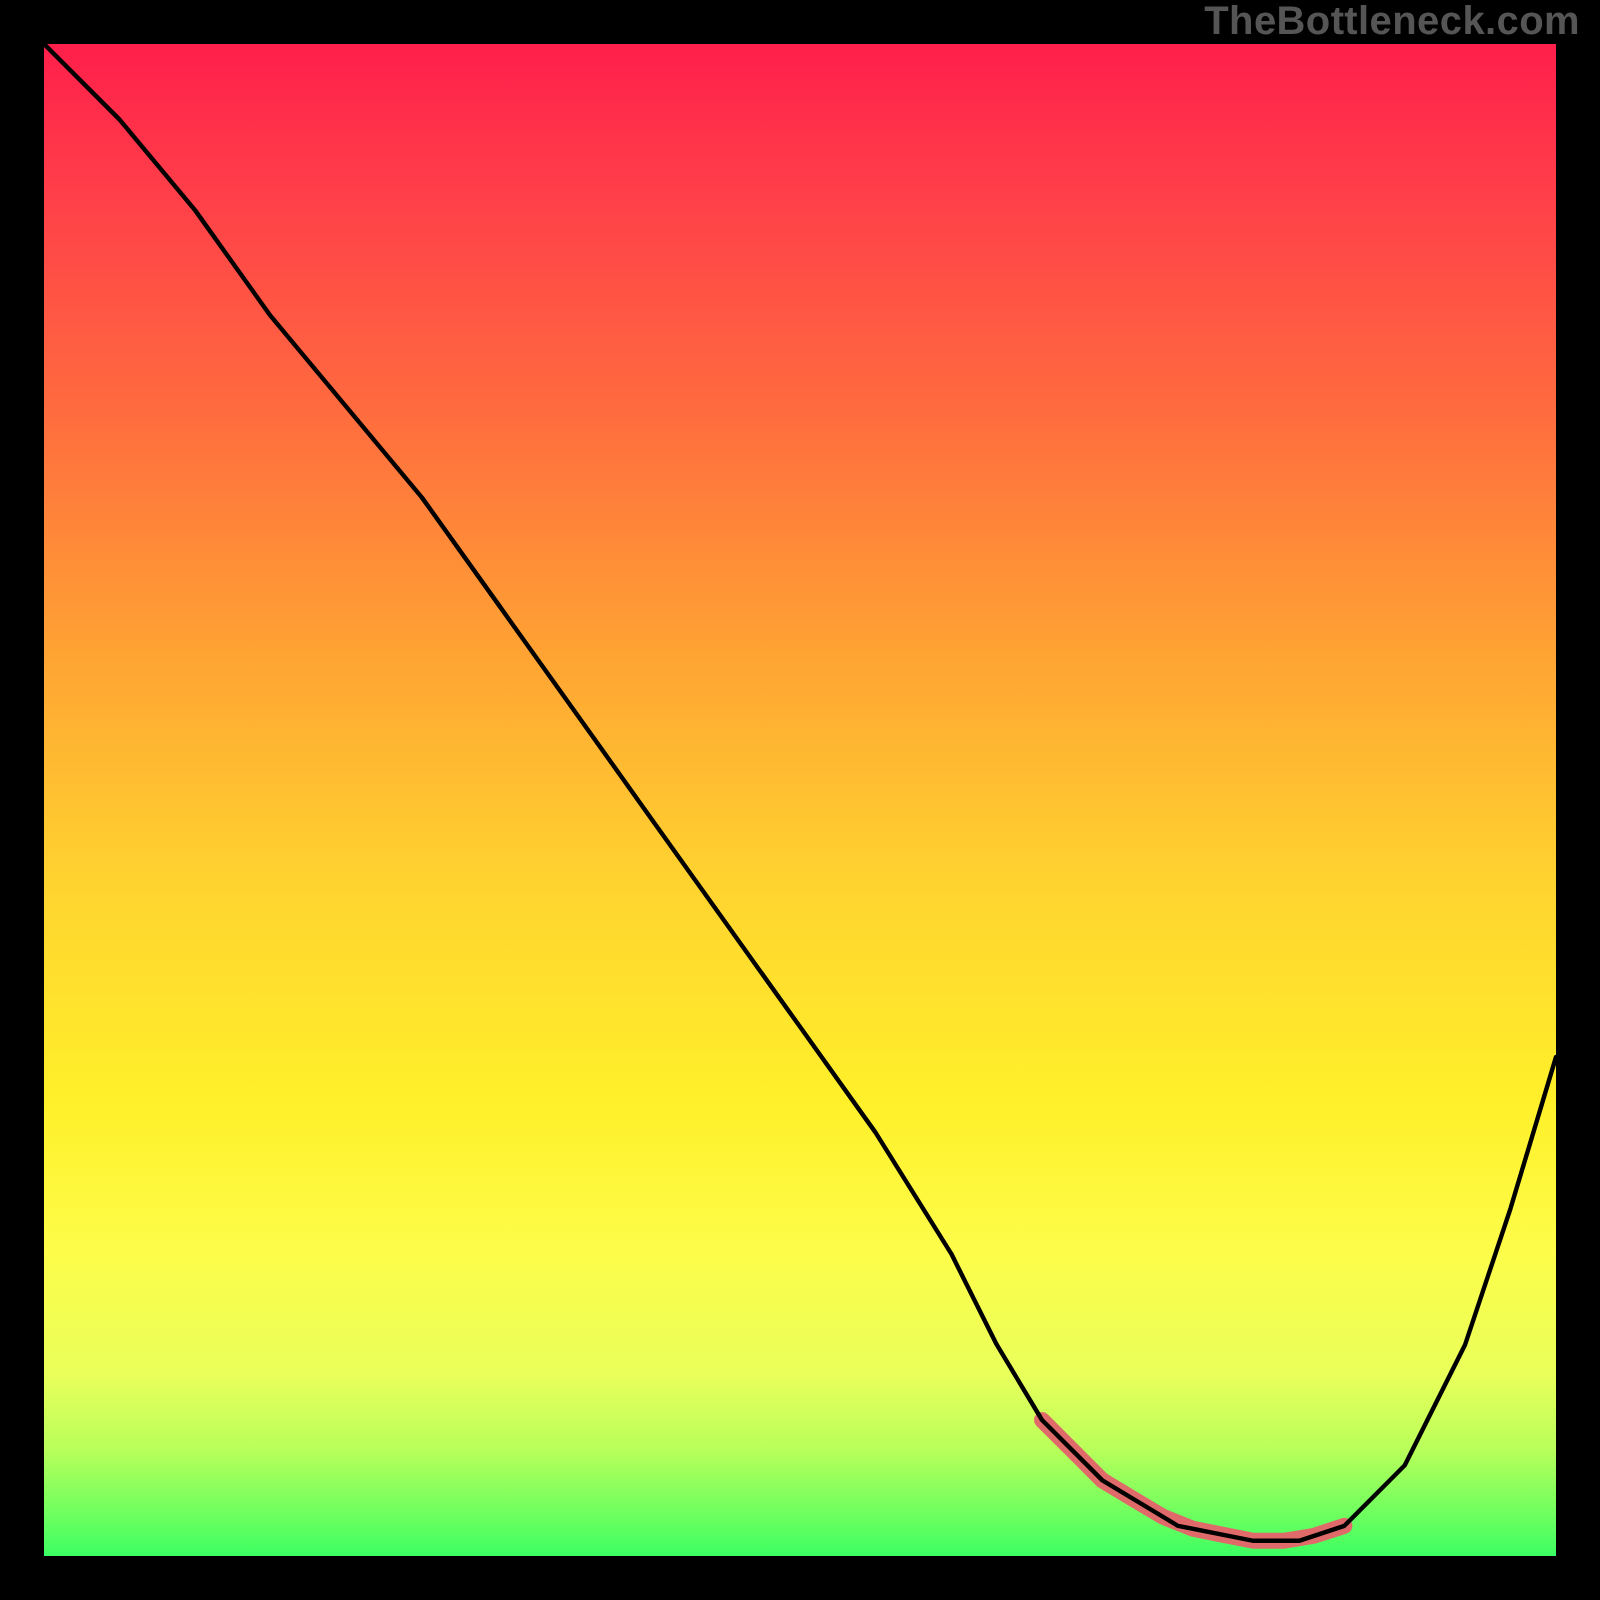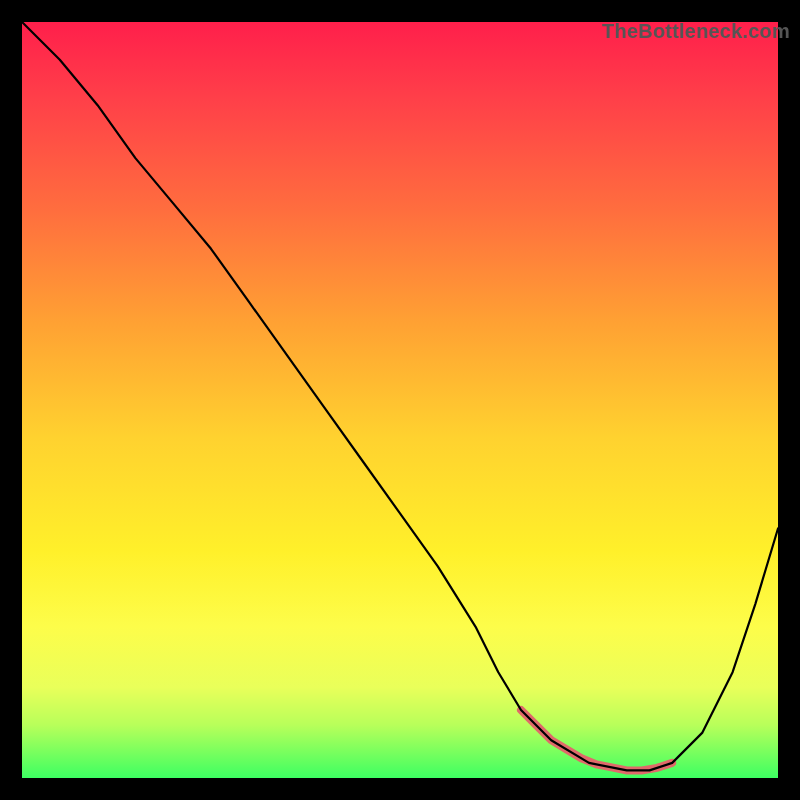--- a/index.html
+++ b/index.html
@@ -12,21 +12,21 @@
     font-family: Arial, Helvetica, sans-serif;
   }
   .frame {
     position: relative;
     width: 800px;
     height: 800px;
     background: #000;
   }
   .watermark {
     position: absolute;
-    top: 20px;
+    top: 0;
     right: 10px;
     color: #555;
     font-size: 20px;
     font-weight: 600;
     letter-spacing: 0.2px;
     z-index: 5;
   }
   .plot-outer {
     position: absolute;
     left: 22px;

